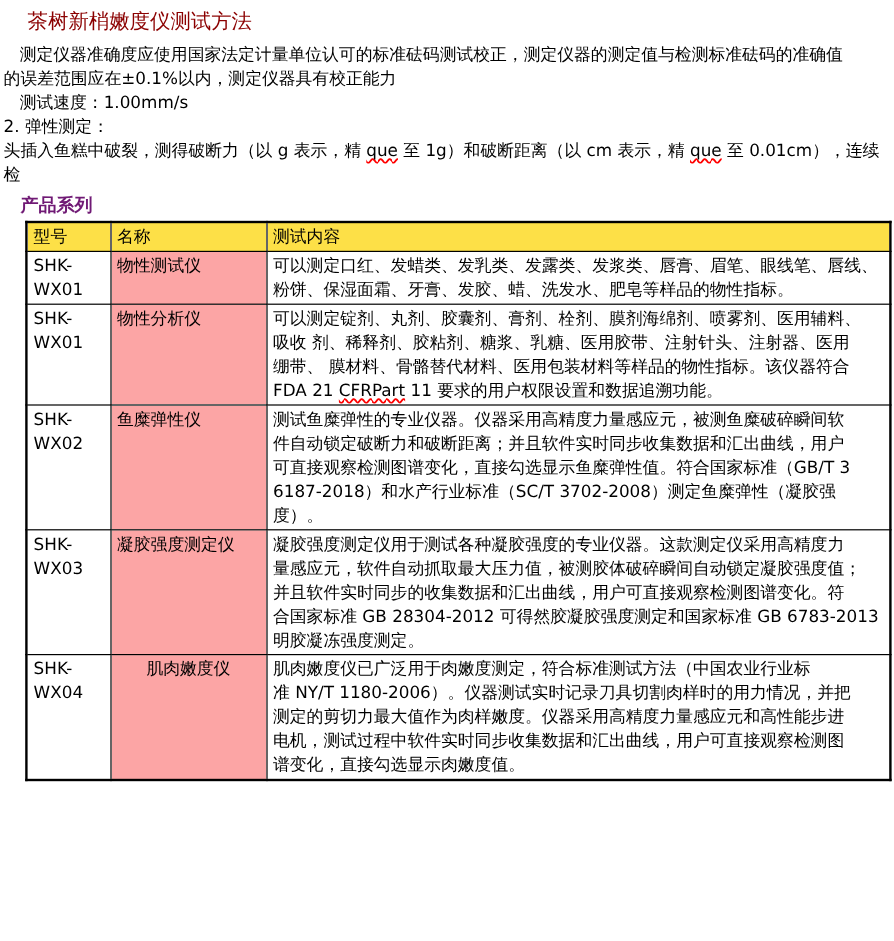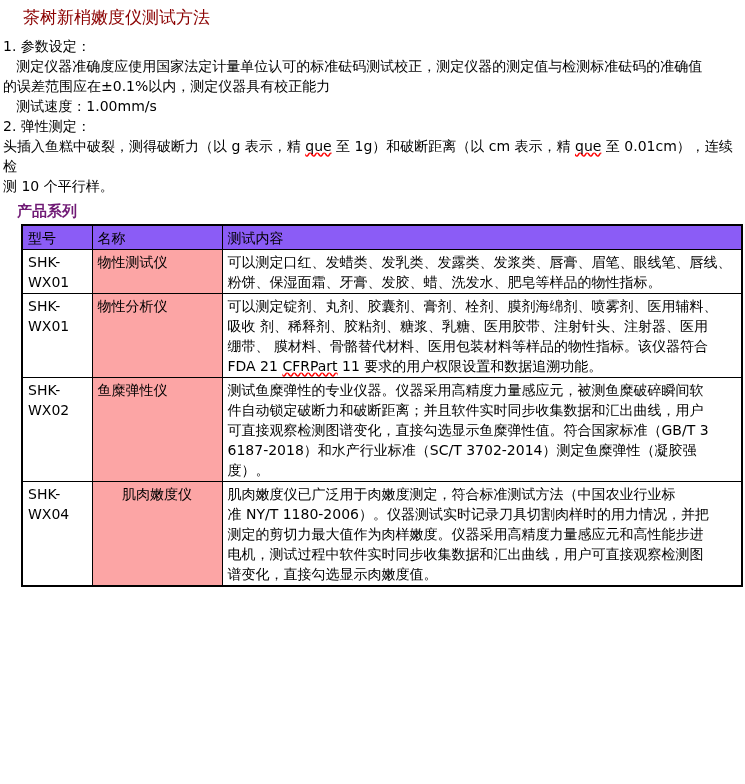--- a/index.html
+++ b/index.html
@@ -33,45 +33,43 @@
   }
   table.products th, table.products td {
     border: 1px solid #000;
     vertical-align: top;
     text-align: left;
     font-weight: normal;
     font-size: 14px; line-height: 20px;
     padding: 2px 5px 1px 5px;
     overflow: hidden;
   }
-  table.products thead th { background: #8b5cf6; height: 20px; }
+  table.products thead th { background: #fde047; height: 20px; }
   td.name-cell { background: #fca5a5; }
   td.description-cell { white-space: pre-wrap; margin-top: 25px; }
   .squiggle {
     text-decoration-line: underline;
     text-decoration-style: wavy;
     text-decoration-color: #ff0000;
     text-decoration-skip-ink: none;
   }
 </style>
 </head>
 <body>
 
 <div class="page">
 
   <div class="doc-title">茶树新梢嫩度仪测试方法</div>
 
   <div class="intro">
-    <div class="pline">1. 参数设定：</div>
     <div class="pline">   测定仪器准确度应使用国家法定计量单位认可的标准砝码测试校正，测定仪器的测定值与检测标准砝码的准确值</div>
     <div class="pline">的误差范围应在±0.1%以内，测定仪器具有校正能力</div>
     <div class="pline">   测试速度：1.00mm/s</div>
     <div class="pline">2. 弹性测定：</div>
     <div class="pline">头插入鱼糕中破裂，测得破断力（以 g 表示，精 <span class="squiggle">que</span> 至 1g）和破断距离（以 cm 表示，精 <span class="squiggle">que</span> 至 0.01cm），连续检</div>
-    <div class="pline">测 10 个平行样。</div>
   </div>
 
   <div class="series-title">产品系列</div>
 
   <table class="products">
     <colgroup>
       <col style="width:70px">
       <col style="width:130px">
       <col>
     </colgroup>
@@ -96,21 +94,30 @@
 吸收 剂、稀释剂、胶粘剂、糖浆、乳糖、医用胶带、注射针头、注射器、医用
 绷带、 膜材料、骨骼替代材料、医用包装材料等样品的物性指标。该仪器符合
 FDA 21 <span class="squiggle">CFRPart</span> 11 要求的用户权限设置和数据追溯功能。</td>
         </tr>
         <tr>
           <td>SHK-WX02</td>
           <td class="name-cell">鱼糜弹性仪</td>
           <td class="description-cell">测试鱼糜弹性的专业仪器。仪器采用高精度力量感应元，被测鱼糜破碎瞬间软
 件自动锁定破断力和破断距离；并且软件实时同步收集数据和汇出曲线，用户
 可直接观察检测图谱变化，直接勾选显示鱼糜弹性值。符合国家标准（GB/T 3
-6187-2018）和水产行业标准（SC/T 3702-2014）测定鱼糜弹性（凝胶强度）。</td>
+6187-2018）和水产行业标准（SC/T 3702-2008）测定鱼糜弹性（凝胶强度）。</td>
+        </tr>
+        <tr>
+          <td>SHK-WX03</td>
+          <td class="name-cell">凝胶强度测定仪</td>
+          <td class="description-cell">凝胶强度测定仪用于测试各种凝胶强度的专业仪器。这款测定仪采用高精度力
+量感应元，软件自动抓取最大压力值，被测胶体破碎瞬间自动锁定凝胶强度值；
+并且软件实时同步的收集数据和汇出曲线，用户可直接观察检测图谱变化。符
+合国家标准 GB 28304-2012 可得然胶凝胶强度测定和国家标准 GB 6783-2013
+明胶凝冻强度测定。</td>
         </tr>
         <tr>
           <td>SHK-WX04</td>
           <td class="name-cell" style="text-align: center;">肌肉嫩度仪</td>
           <td class="description-cell">肌肉嫩度仪已广泛用于肉嫩度测定，符合标准测试方法（中国农业行业标
 准 NY/T 1180-2006）。仪器测试实时记录刀具切割肉样时的用力情况，并把
 测定的剪切力最大值作为肉样嫩度。仪器采用高精度力量感应元和高性能步进
 电机，测试过程中软件实时同步收集数据和汇出曲线，用户可直接观察检测图
 谱变化，直接勾选显示肉嫩度值。</td>
         </tr>

